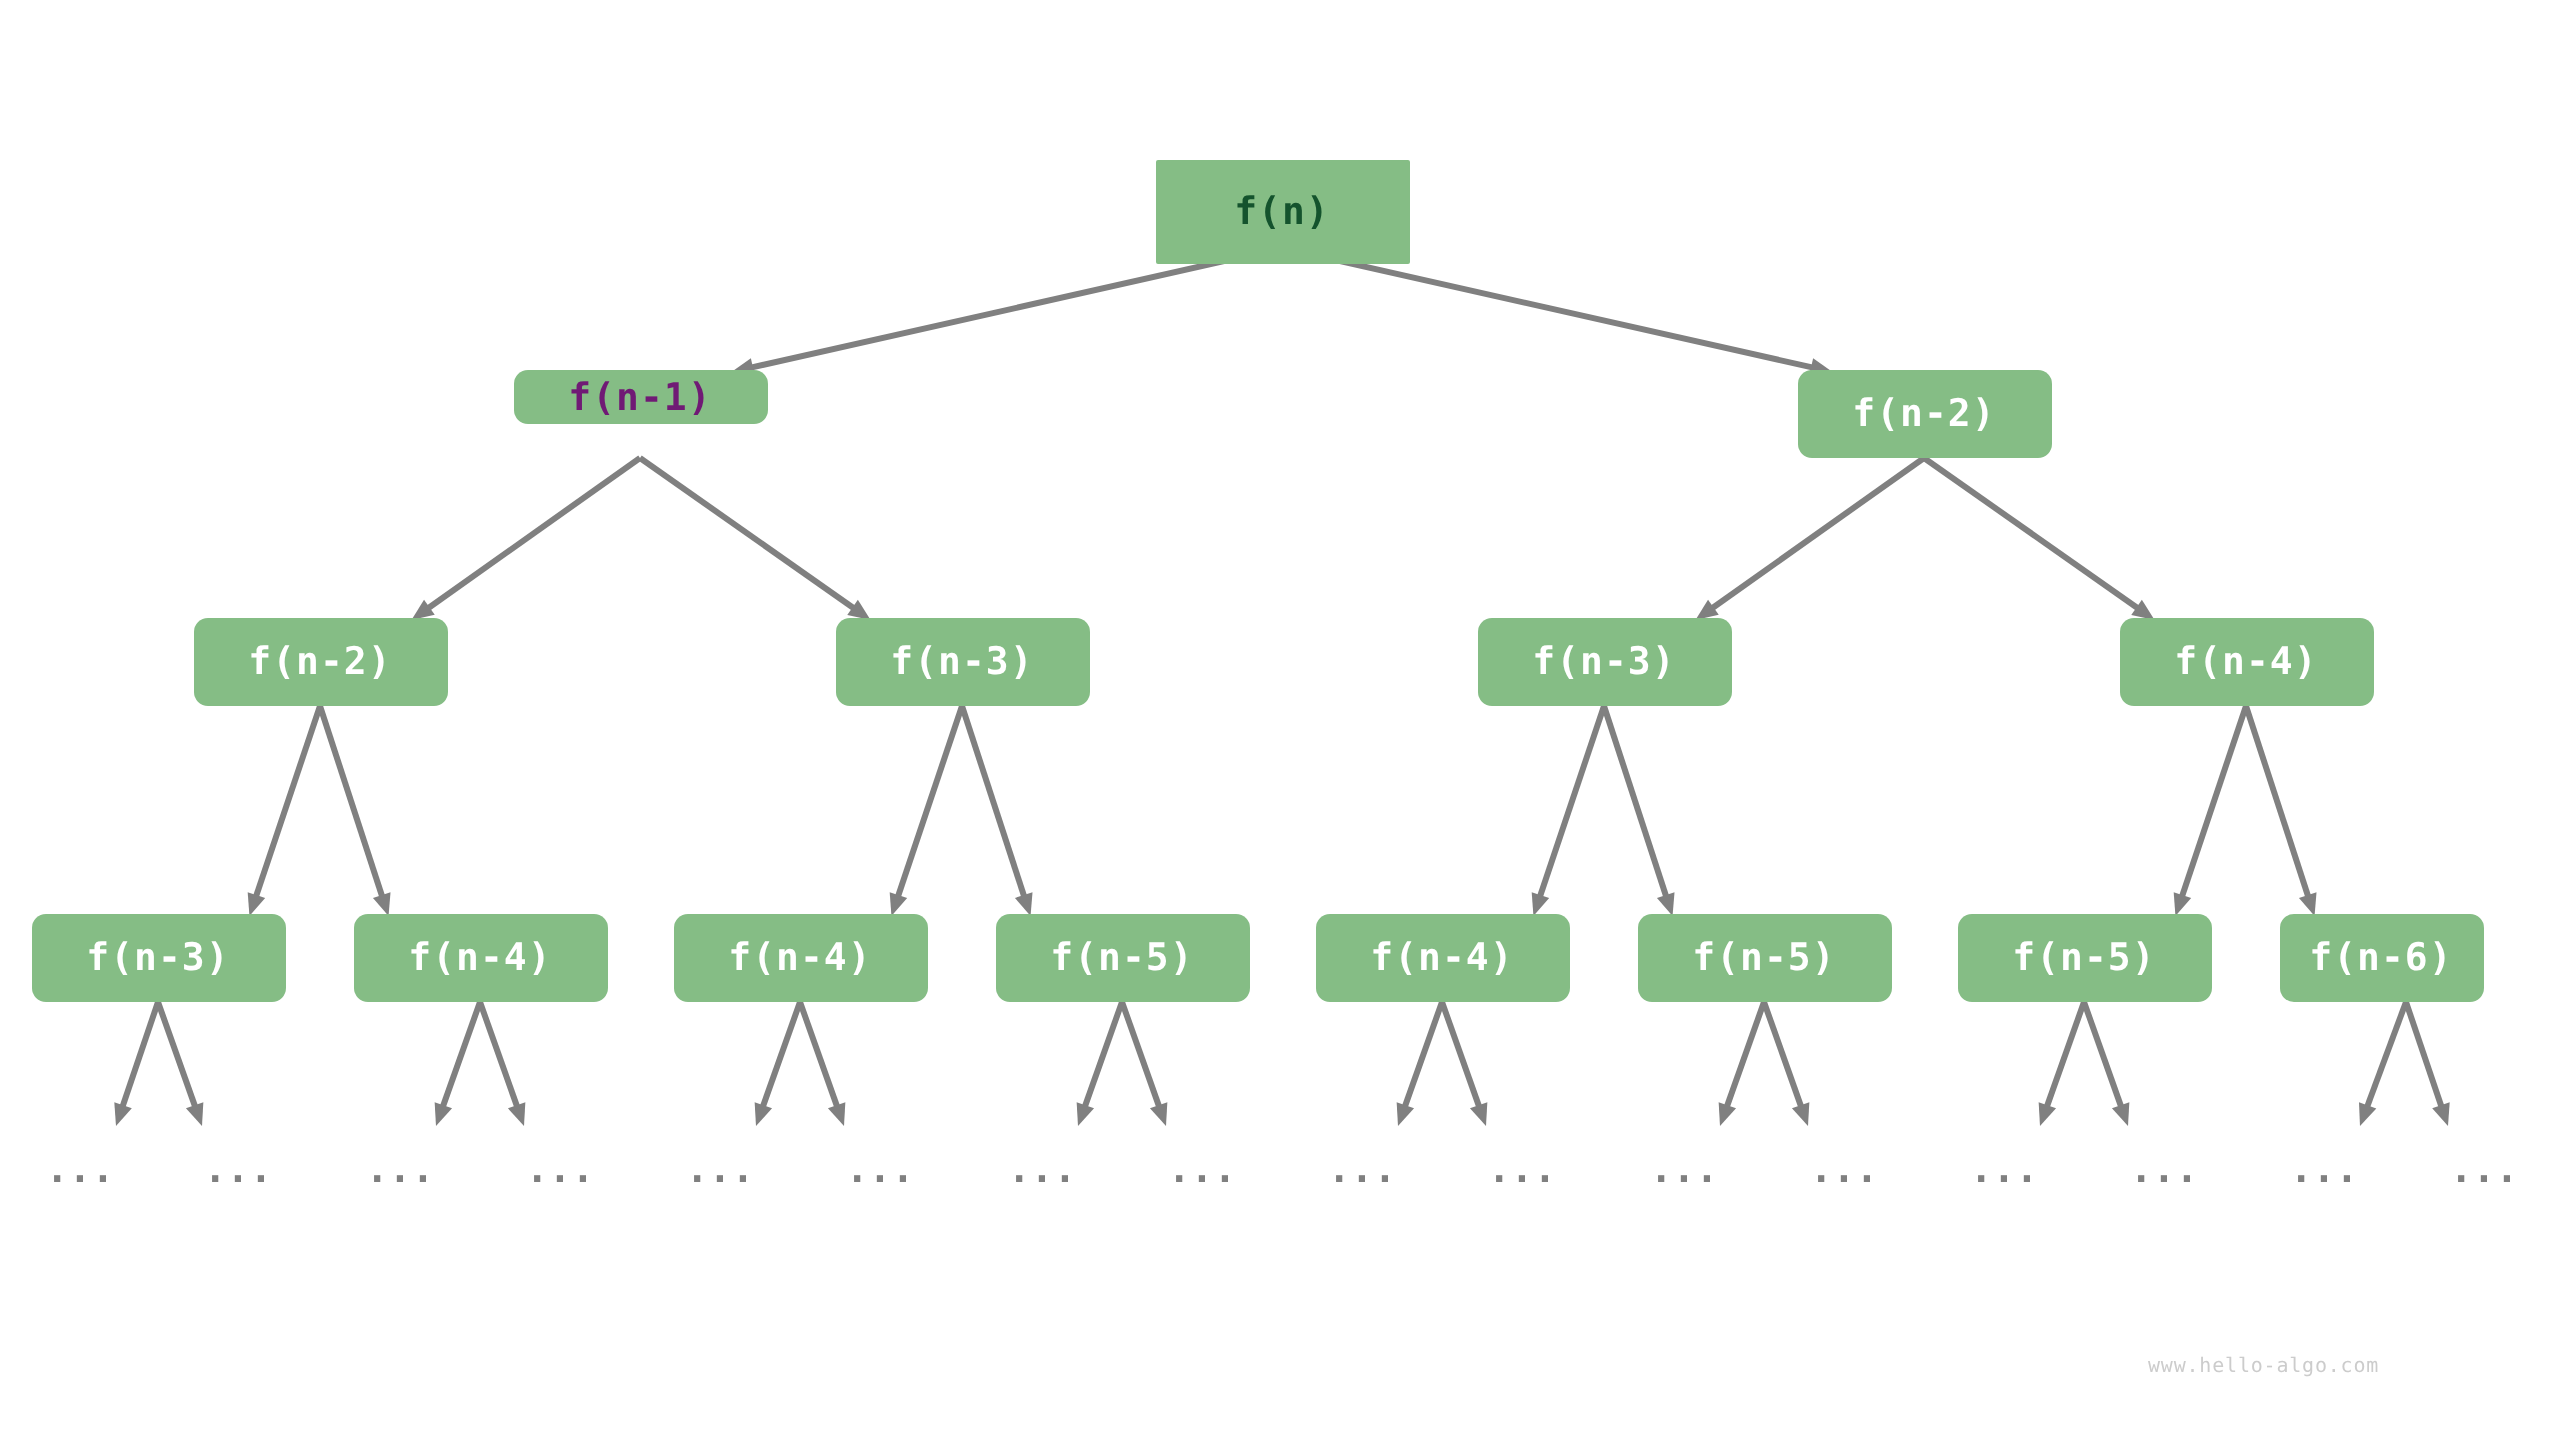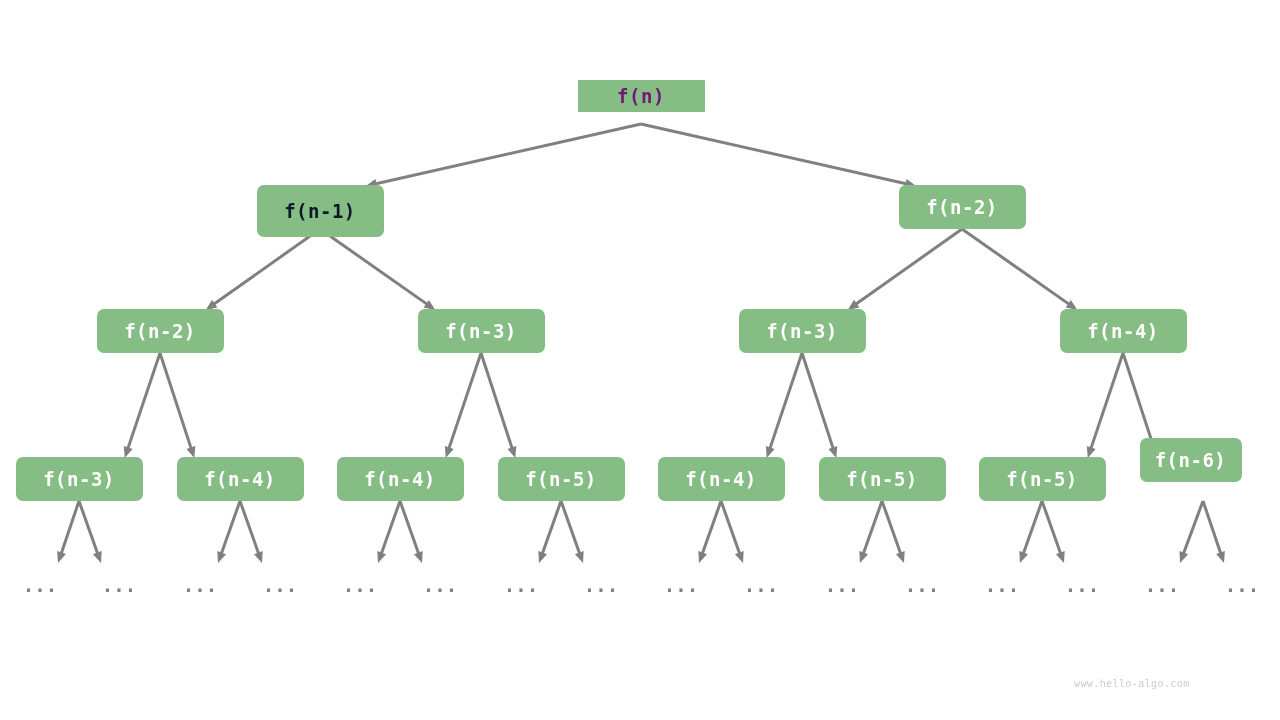--- a/index.html
+++ b/index.html
@@ -121,35 +121,35 @@
       <polygon points="1020,563 1019.324492112755,551.0883213150173 1028.0325244810017,554.1782682843952" fill="#808080"></polygon>
       <line x1="1042" y1="501" x2="1060.8732679476534" y2="554.1883005797504" stroke="#808080" stroke-width="3" stroke-linecap="butt"></line>
       <polygon points="1064,563 1055.9674755189983,554.1782682843952 1064.675507887245,551.0883213150173" fill="#808080"></polygon>
       <line x1="1203" y1="501" x2="1183.2519937946622" y2="554.2337558578671" stroke="#808080" stroke-width="3" stroke-linecap="butt"></line>
       <polygon points="1180,563 1179.49431912349,551.0799040754224 1188.1574309815976,554.2936391195591" fill="#808080"></polygon>
       <line x1="1203" y1="501" x2="1221.0004542350885" y2="554.14419821788" stroke="#808080" stroke-width="3" stroke-linecap="butt"></line>
       <polygon points="1224,563 1216.0953146901152,554.0635381636974 1224.8469305689164,551.0992811724906" fill="#808080"></polygon>
     </svg>
 
   <div id="nodes-layer">
-      <div class="node" style="left: 577.5px; top: 80px; width: 127px; height: 32px; background: rgb(133, 189, 133); color: #701a75; border-radius: 1px;">f(n)</div>
-      <div class="node" style="left: 256.5px; top: 185px; width: 127px; height: 52px; background: rgb(133, 189, 133); color: #0f172a; border-radius: 7px;">f(n-1)</div>
+      <div class="node" style="left: 577.5px; top: 80px; width: 127px; height: 52px; background: rgb(133, 189, 133); color: #14532d; border-radius: 1px;">f(n)</div>
+      <div class="node" style="left: 256.5px; top: 185px; width: 127px; height: 27px; background: rgb(133, 189, 133); color: #701a75; border-radius: 7px;">f(n-1)</div>
       <div class="node" style="left: 898.5px; top: 185px; width: 127px; height: 44px; background: rgb(133, 189, 133); color: rgb(255, 255, 255); border-radius: 7px;">f(n-2)</div>
       <div class="node" style="left: 96.5px; top: 309px; width: 127px; height: 44px; background: rgb(133, 189, 133); color: rgb(255, 255, 255); border-radius: 7px;">f(n-2)</div>
       <div class="node" style="left: 417.5px; top: 309px; width: 127px; height: 44px; background: rgb(133, 189, 133); color: rgb(255, 255, 255); border-radius: 7px;">f(n-3)</div>
       <div class="node" style="left: 738.5px; top: 309px; width: 127px; height: 44px; background: rgb(133, 189, 133); color: rgb(255, 255, 255); border-radius: 7px;">f(n-3)</div>
       <div class="node" style="left: 1059.5px; top: 309px; width: 127px; height: 44px; background: rgb(133, 189, 133); color: rgb(255, 255, 255); border-radius: 7px;">f(n-4)</div>
       <div class="node" style="left: 15.5px; top: 457px; width: 127px; height: 44px; background: rgb(133, 189, 133); color: rgb(255, 255, 255); border-radius: 7px;">f(n-3)</div>
       <div class="node" style="left: 176.5px; top: 457px; width: 127px; height: 44px; background: rgb(133, 189, 133); color: rgb(255, 255, 255); border-radius: 7px;">f(n-4)</div>
       <div class="node" style="left: 336.5px; top: 457px; width: 127px; height: 44px; background: rgb(133, 189, 133); color: rgb(255, 255, 255); border-radius: 7px;">f(n-4)</div>
       <div class="node" style="left: 497.5px; top: 457px; width: 127px; height: 44px; background: rgb(133, 189, 133); color: rgb(255, 255, 255); border-radius: 7px;">f(n-5)</div>
       <div class="node" style="left: 657.5px; top: 457px; width: 127px; height: 44px; background: rgb(133, 189, 133); color: rgb(255, 255, 255); border-radius: 7px;">f(n-4)</div>
       <div class="node" style="left: 818.5px; top: 457px; width: 127px; height: 44px; background: rgb(133, 189, 133); color: rgb(255, 255, 255); border-radius: 7px;">f(n-5)</div>
       <div class="node" style="left: 978.5px; top: 457px; width: 127px; height: 44px; background: rgb(133, 189, 133); color: rgb(255, 255, 255); border-radius: 7px;">f(n-5)</div>
-      <div class="node" style="left: 1139.5px; top: 438px; width: 102px; height: 44px; background: rgb(133, 189, 133); color: rgb(255, 255, 255); border-radius: 7px;">f(n-6)</div>
+      <div class="node" style="left: 1139.5px; top: 457px; width: 102px; height: 44px; background: rgb(133, 189, 133); color: rgb(255, 255, 255); border-radius: 7px;">f(n-6)</div>
     </div>
 
   <div id="leaves-layer">
       <div class="ellipsis" style="left: 10px; top: 575px; width: 60px; height: 20px; color: rgb(128, 128, 128);">...</div>
       <div class="ellipsis" style="left: 89px; top: 575px; width: 60px; height: 20px; color: rgb(128, 128, 128);">...</div>
       <div class="ellipsis" style="left: 170px; top: 575px; width: 60px; height: 20px; color: rgb(128, 128, 128);">...</div>
       <div class="ellipsis" style="left: 250px; top: 575px; width: 60px; height: 20px; color: rgb(128, 128, 128);">...</div>
       <div class="ellipsis" style="left: 330px; top: 575px; width: 60px; height: 20px; color: rgb(128, 128, 128);">...</div>
       <div class="ellipsis" style="left: 410px; top: 575px; width: 60px; height: 20px; color: rgb(128, 128, 128);">...</div>
       <div class="ellipsis" style="left: 491px; top: 575px; width: 60px; height: 20px; color: rgb(128, 128, 128);">...</div>

